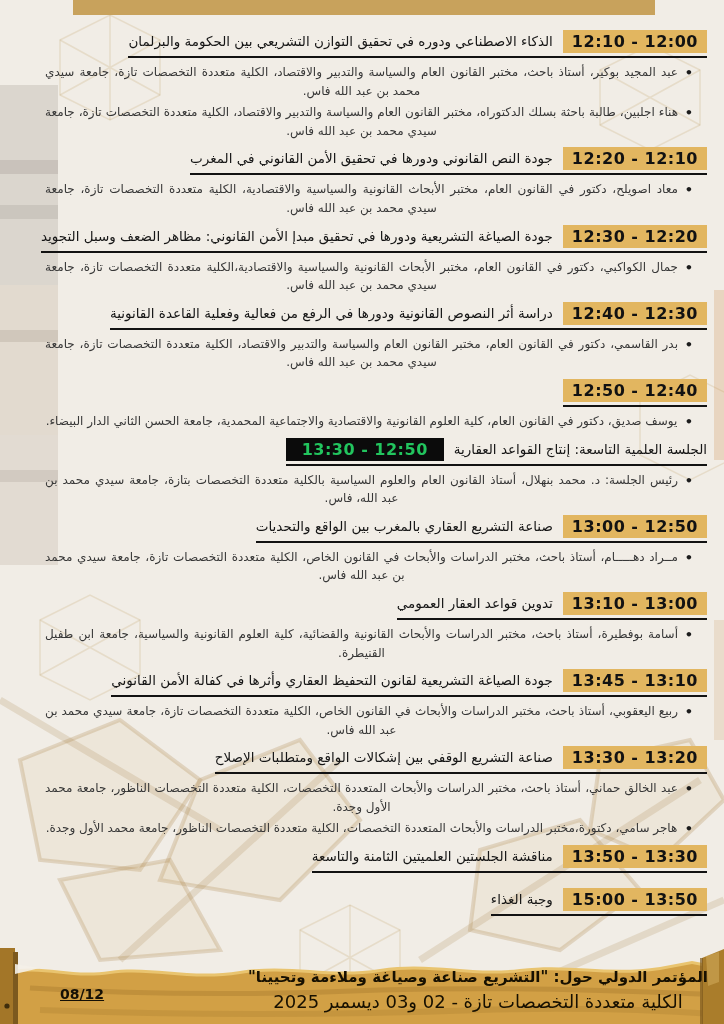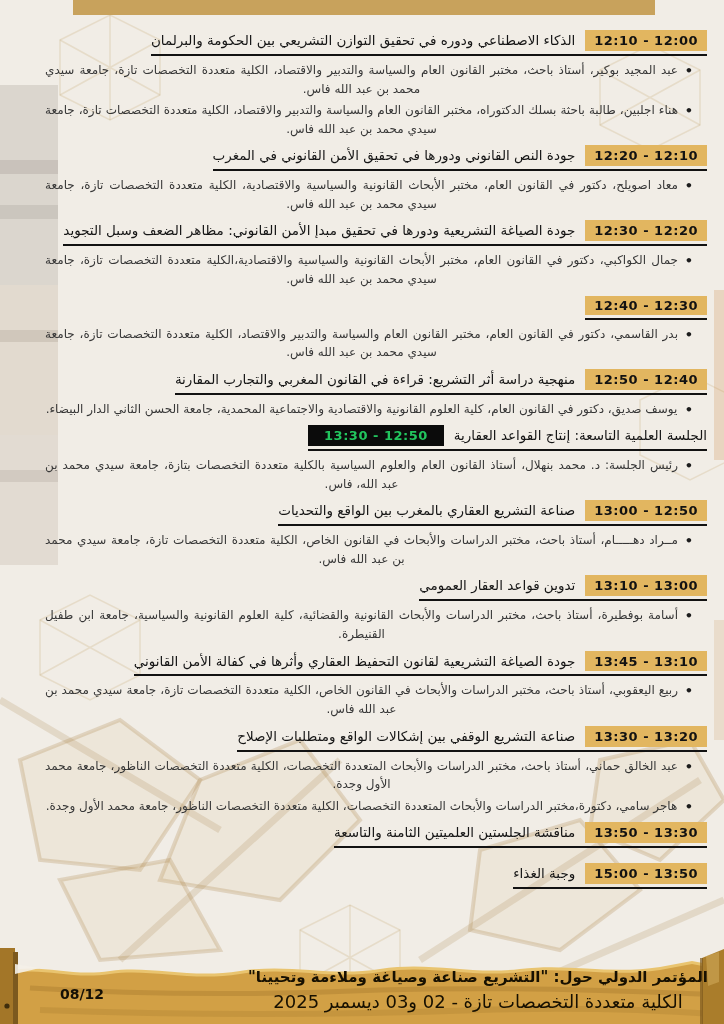--- a/index.html
+++ b/index.html
@@ -27,21 +27,21 @@
     display:flex;align-items:stretch;gap:10px;
     width:fit-content;max-width:690px;
     border-bottom:2.5px solid #121212;
     padding-bottom:3px;
   }
   .badge{
     direction:ltr;unicode-bidi:isolate;
     display:flex;align-items:center;justify-content:center;
     flex:0 0 auto;min-width:100px;padding:2px 9px;
     background:#e2b660;color:#121212;
-    font-size:13px;font-weight:bold;letter-spacing:.5px;
+    font-size:16px;font-weight:bold;letter-spacing:.5px;
     box-sizing:border-box;
   }
   .hdr.session .badge{background:#0b0b0b;color:#22c55e;padding:2px 16px;}
   .title{
     margin:0;font-size:13.5px;font-weight:normal;color:#151515;
     line-height:1.55;max-width:560px;text-align:justify;
     align-self:center;
   }
   .speakers{
     list-style:none;margin:5px 0 0 0;padding:0 14px 0 28px;
@@ -61,20 +61,21 @@
   .footer-text{
     position:absolute;right:16px;bottom:9px;direction:rtl;
     text-align:center;color:#171001;z-index:5;
   }
   .footer-text .l1{font-size:15px;font-weight:bold;line-height:1.5;}
   .footer-text .l2{font-size:18px;font-weight:normal;line-height:1.5;}
   .page-num{
     position:absolute;left:60px;bottom:22px;z-index:5;
     font-size:14px;font-weight:bold;color:#151005;
     direction:ltr;
+    text-decoration:underline;
   }
 </style>
 </head>
 <body>
 
 <svg class="bg-svg" width="724" height="1024" viewBox="0 0 724 1024">
 
   <g>
     <rect x="0" y="85" width="58" height="200" fill="rgba(120,110,100,0.18)"></rect>
     <rect x="0" y="160" width="58" height="14" fill="rgba(90,80,70,0.14)"></rect>
@@ -143,30 +144,30 @@
       <h3 class="title">جودة الصياغة التشريعية ودورها في تحقيق مبدإ الأمن القانوني: مظاهر الضعف وسبل التجويد</h3>
     </div>
     <ul class="speakers">
       <li>جمال الكواكبي، دكتور في القانون العام، مختبر الأبحاث القانونية والسياسية والاقتصادية،الكلية متعددة التخصصات تازة، جامعة سيدي محمد بن عبد الله فاس.</li>
     </ul>
   </section>
 
   <section class="sec">
     <div class="hdr">
       <span class="badge">12:40 - 12:30</span>
+      <h3 class="title">دراسة أثر النصوص القانونية ودورها في الرفع من فعالية وفعلية القاعدة القانونية</h3>
     </div>
     <ul class="speakers">
       <li>بدر القاسمي، دكتور في القانون العام، مختبر القانون العام والسياسة والتدبير والاقتصاد، الكلية متعددة التخصصات تازة، جامعة سيدي محمد بن عبد الله فاس.</li>
     </ul>
   </section>
 
   <section class="sec">
     <div class="hdr">
       <span class="badge">12:50 - 12:40</span>
-      <h3 class="title">منهجية دراسة أثر التشريع: قراءة في القانون المغربي والتجارب المقارنة</h3>
     </div>
     <ul class="speakers">
       <li>يوسف صديق، دكتور في القانون العام، كلية العلوم القانونية والاقتصادية والاجتماعية المحمدية، جامعة الحسن الثاني الدار البيضاء.</li>
     </ul>
   </section>
 
   <section class="sec">
     <div class="hdr session">
       <h3 class="title">الجلسة العلمية التاسعة: إنتاج القواعد العقارية</h3>
       <span class="badge">13:30 - 12:50</span>

